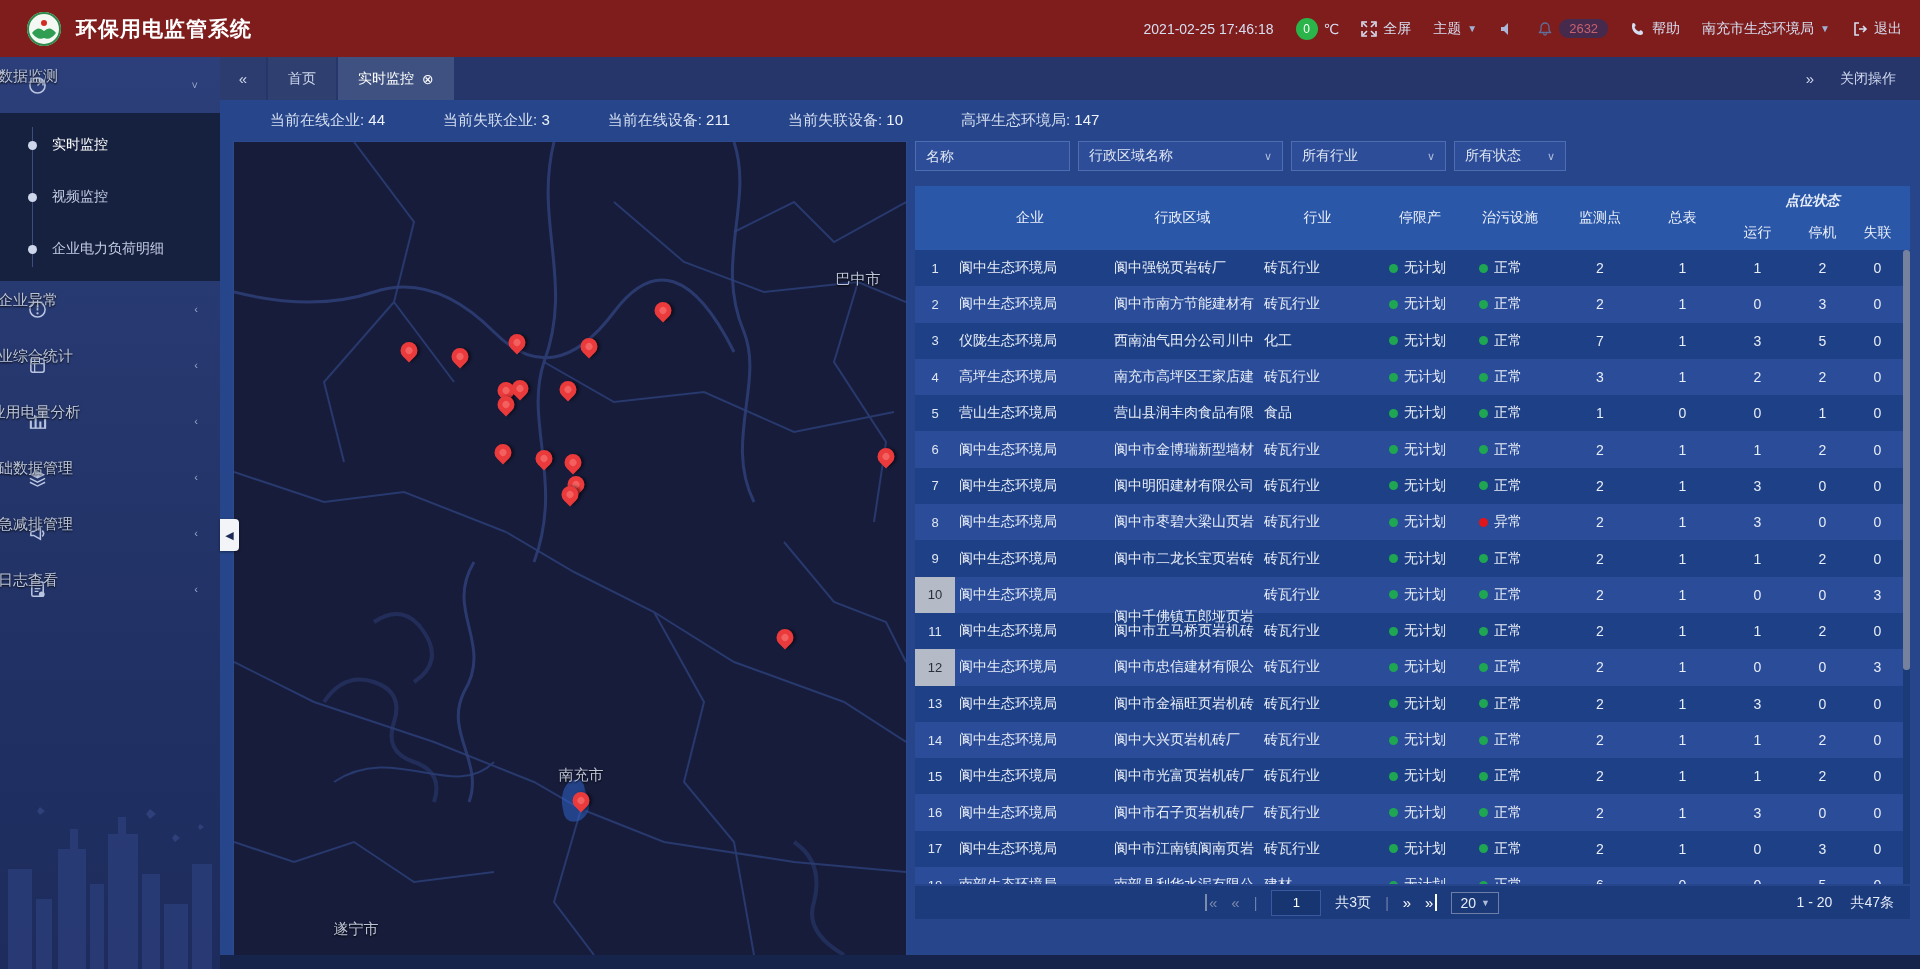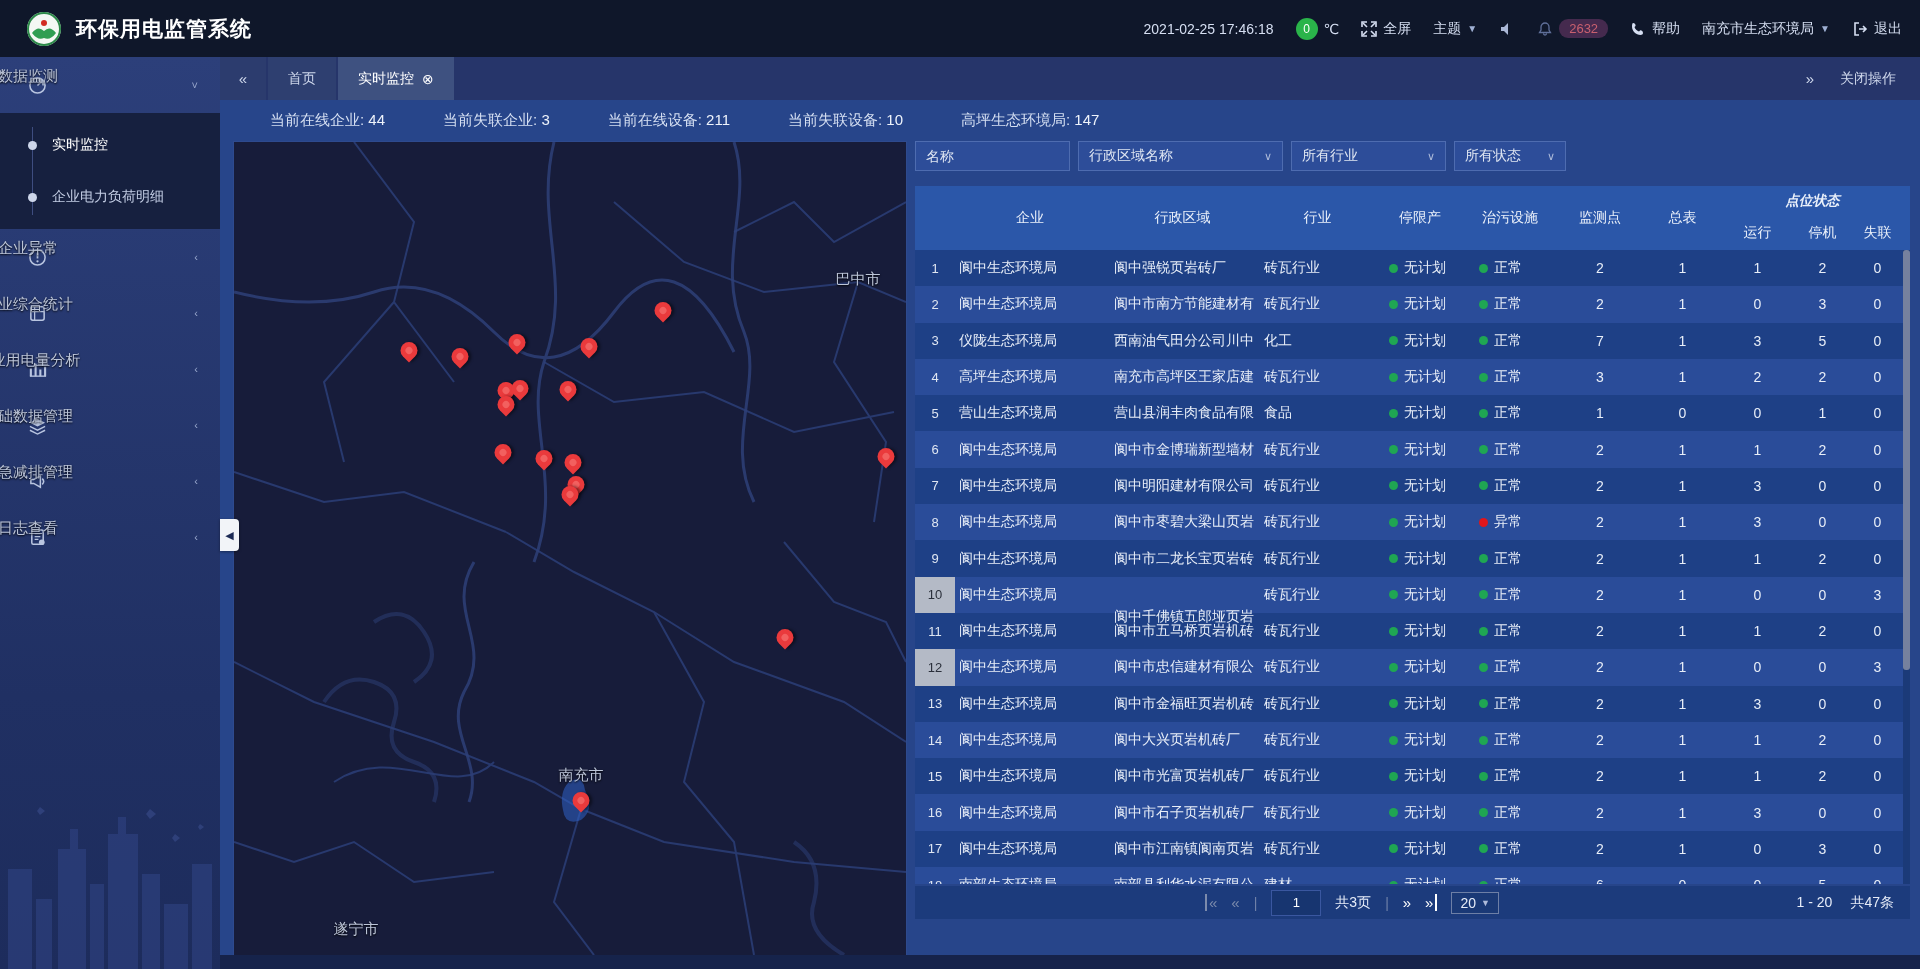--- a/index.html
+++ b/index.html
@@ -1,19 +1,19 @@
 <!DOCTYPE html>
 <html><head>
 <meta charset="utf-8">
 <style>
   html,body{margin:0;padding:0;background:#0e1733;}
   body{font-family:"Liberation Sans","DejaVu Sans",sans-serif;}
   .app{position:relative;width:1920px;height:969px;overflow:hidden;background:#17244f;color:#e6ecf8;font-size:14px;}
   
-  .hdr{position:absolute;left:0;top:0;width:1920px;height:57px;background:#0f172a;display:flex;align-items:center;z-index:30;}
+  .hdr{position:absolute;left:0;top:0;width:1920px;height:57px;background:#7f1d1d;display:flex;align-items:center;z-index:30;}
   .logo{margin-left:26px;width:36px;height:36px;flex:0 0 auto;}
   .title{font-size:21px;font-weight:bold;color:#fff;margin-left:14px;letter-spacing:1px;}
   .hright{margin-left:auto;margin-right:18px;display:flex;align-items:center;gap:22px;color:#d6dff2;font-size:14px;}
   .hitem{display:flex;align-items:center;gap:6px;cursor:pointer;white-space:nowrap;}
   .tbadge{display:inline-flex;align-items:center;justify-content:center;width:22px;height:22px;border-radius:50%;background:#2ab44a;color:#fff;font-style:normal;font-size:12px;}
   .nbadge{background:#452a4e;color:#c9606f;border-radius:9px;padding:2px 10px;font-size:13px;}
   .carat{font-size:10px;color:#9fb0d4;}
   .hic{width:16px;height:16px;display:inline-block;}
   
   .sbar{position:absolute;left:0;top:57px;width:220px;height:912px;background:linear-gradient(#2c3f7a,#203063 70%,#1d2c5c);overflow:hidden;z-index:20;}
@@ -161,20 +161,24 @@
           <span class="mchev">˅</span>
         </div>
         <div class="smenu">
           <span class="line"></span>
           <div class="sitem on">
             <span class="dot"></span>
             <span>实时监控</span>
           </div>
           <div class="sitem">
             <span class="dot"></span>
+            <span>视频监控</span>
+          </div>
+          <div class="sitem">
+            <span class="dot"></span>
             <span>企业电力负荷明细</span>
           </div>
         </div>
         <div class="mitem">
           <span class="mico"><svg viewBox="0 0 20 20" width="19" height="19">
               <circle cx="10" cy="10" r="8" fill="none" stroke="currentColor" stroke-width="1.6"></circle>
               <path d="M10 5v6" stroke="currentColor" stroke-width="1.8"></path>
               <circle cx="10" cy="14" r="1.2" fill="currentColor"></circle>
             </svg></span>
           <span class="mlabel">企业异常</span>

